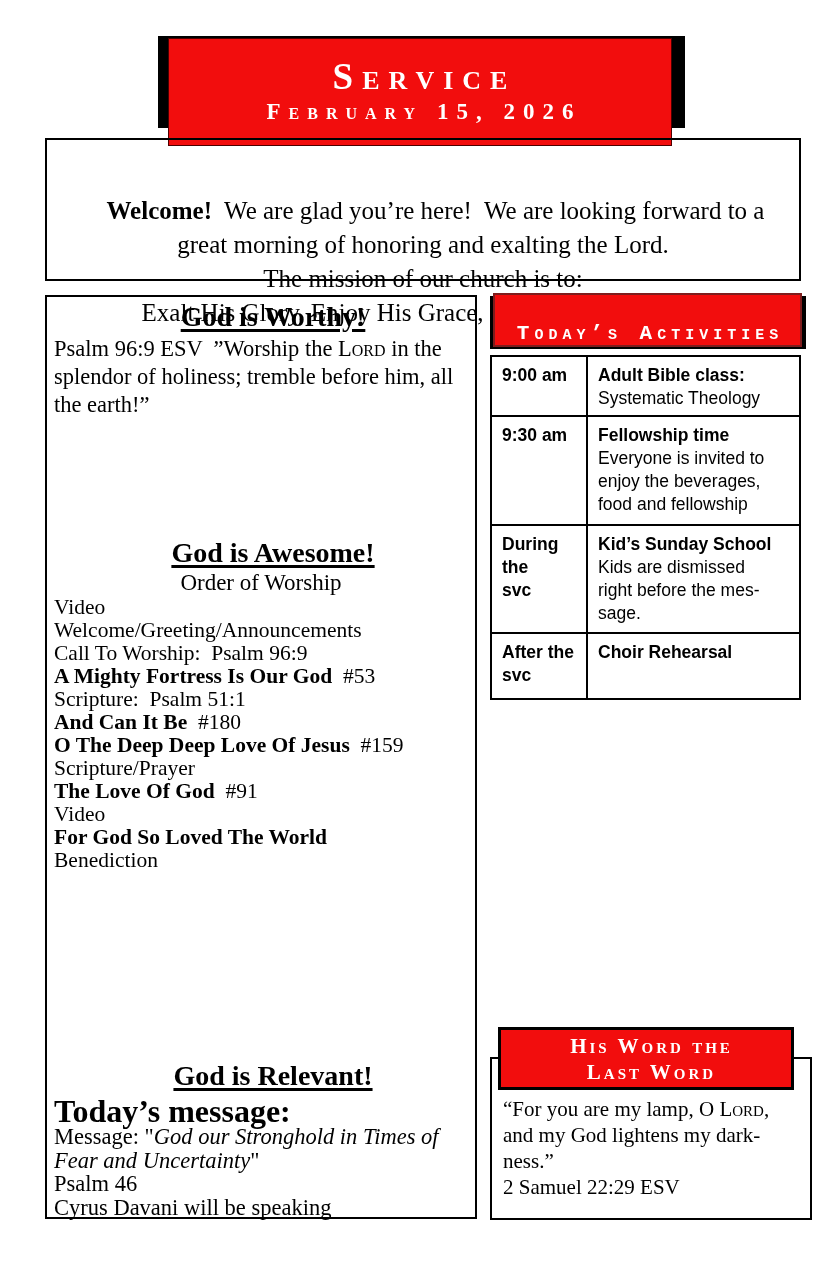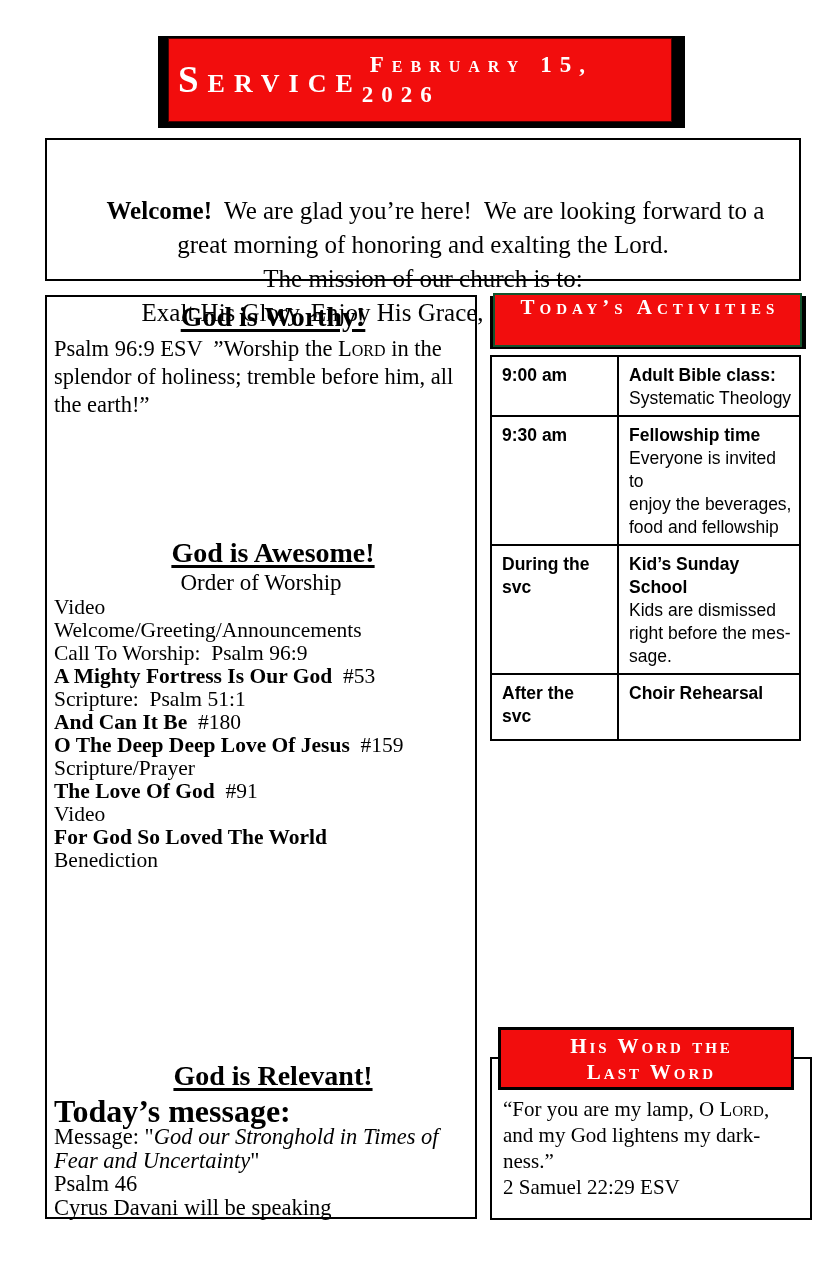--- a/index.html
+++ b/index.html
@@ -4,23 +4,23 @@
 <style>
   * { margin:0; padding:0; box-sizing:border-box; }
   html,body { background:#ffffff; }
   .page {
     position:relative; width:825px; height:1275px; background:#ffffff;
     font-family:"Liberation Serif", serif; color:#000; overflow:hidden;
   }
   
   .hdr-black { position:absolute; left:158px; top:36px; width:527px; height:92px; background:#000; }
   .hdr-red {
-    position:absolute; left:168px; top:38px; width:504px; height:84px;
+    position:absolute; left:168px; top:38px; width:504px; height:108px;
     background:var(--red,#f20d0d); border:1px solid #4d0000;
-    display:flex; flex-direction:row; align-items:center; justify-content:center;
+    display:flex; flex-direction:column; align-items:center; justify-content:center;
   }
   .hdr-title {
     color:#fff; font-variant:small-caps; font-weight:bold;
     font-size:37px; letter-spacing:9px; line-height:40px; text-indent:9px;
   }
   .hdr-date {
     color:#fff; font-variant:small-caps; font-weight:bold;
     font-size:23px; letter-spacing:8px; line-height:30px; text-indent:8px;
   }
   
@@ -41,34 +41,34 @@
   .awesome-sub { position:absolute; top:273px; left:0; right:0; text-align:center; font-size:23px; }
   .order-list { position:absolute; top:299px; left:7px; width:420px; font-size:21.5px; line-height:23px; }
   .order-line { white-space:pre-wrap; }
   .relevant-heading { top:763px; }
   .message-heading { position:absolute; top:796px; left:7px; font-size:32px; font-weight:bold; }
   .message-body { position:absolute; top:828px; left:7px; width:422px; font-size:22.5px; line-height:23.5px; white-space:pre-wrap; }
   
   .act-black { position:absolute; left:490px; top:296px; width:316px; height:53px; background:#000; }
   .act-red {
     position:absolute; left:493px; top:293px; width:309px; height:54px;
-    background:var(--red,#f20d0d); border:2px solid #14532d;
-    display:flex; align-items:flex-start; justify-content:center;
+    background:var(--red,#f20d0d); border:2px solid #7f1d1d;
+    display:flex; align-items:flex-end; justify-content:center;font-family:Liberation Mono, monospace;
   }
   .act-title-text {
     color:#fff; font-variant:small-caps; font-weight:bold;
     font-size:21px; letter-spacing:5px; text-indent:5px;
   }
   .act-table {
     position:absolute; left:490px; top:355px; width:311px;
     border-collapse:collapse; font-family:"Liberation Sans", sans-serif;
     font-size:17.5px; line-height:23px;
   }
   .act-table td { border:2px solid #000; vertical-align:top; padding:7px 5px 5px 10px; white-space:pre-line; }
-  .act-table td.act-time { width:127px; font-weight:bold; }
+  .act-table td.act-time { width:96px; font-weight:bold; }
   .act-table tr:nth-child(1) td { height:60px; }
   .act-table tr:nth-child(2) td { height:109px; }
   .act-table tr:nth-child(3) td { height:108px; }
   .act-table tr:nth-child(4) td { height:66px; }
   .act-title { font-weight:bold; }
   
   .lastword-box { position:absolute; left:490px; top:1057px; width:322px; height:163px; border:2px solid #000; background:#fff; }
   .lastword-banner {
     position:absolute; left:498px; top:1027px; width:296px; height:63px;
     background:var(--red,#f20d0d); border:3px solid #000; z-index:2;

